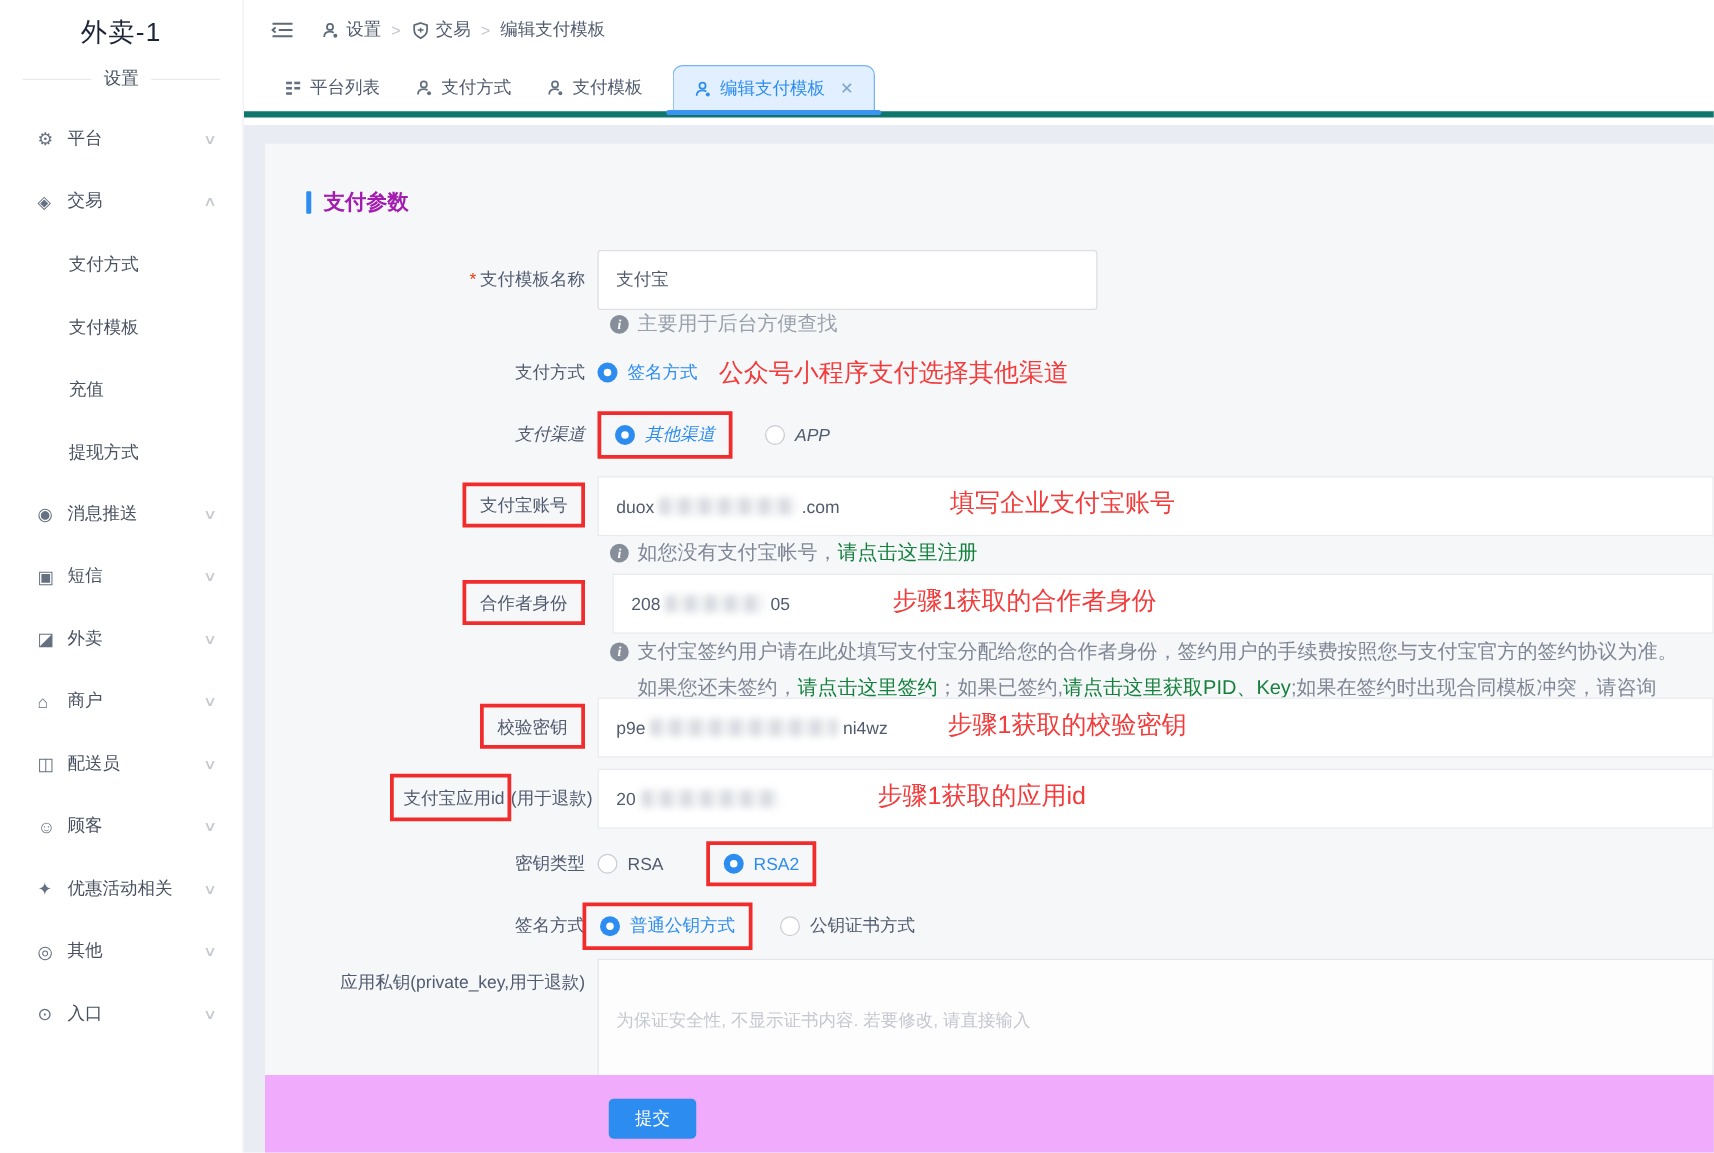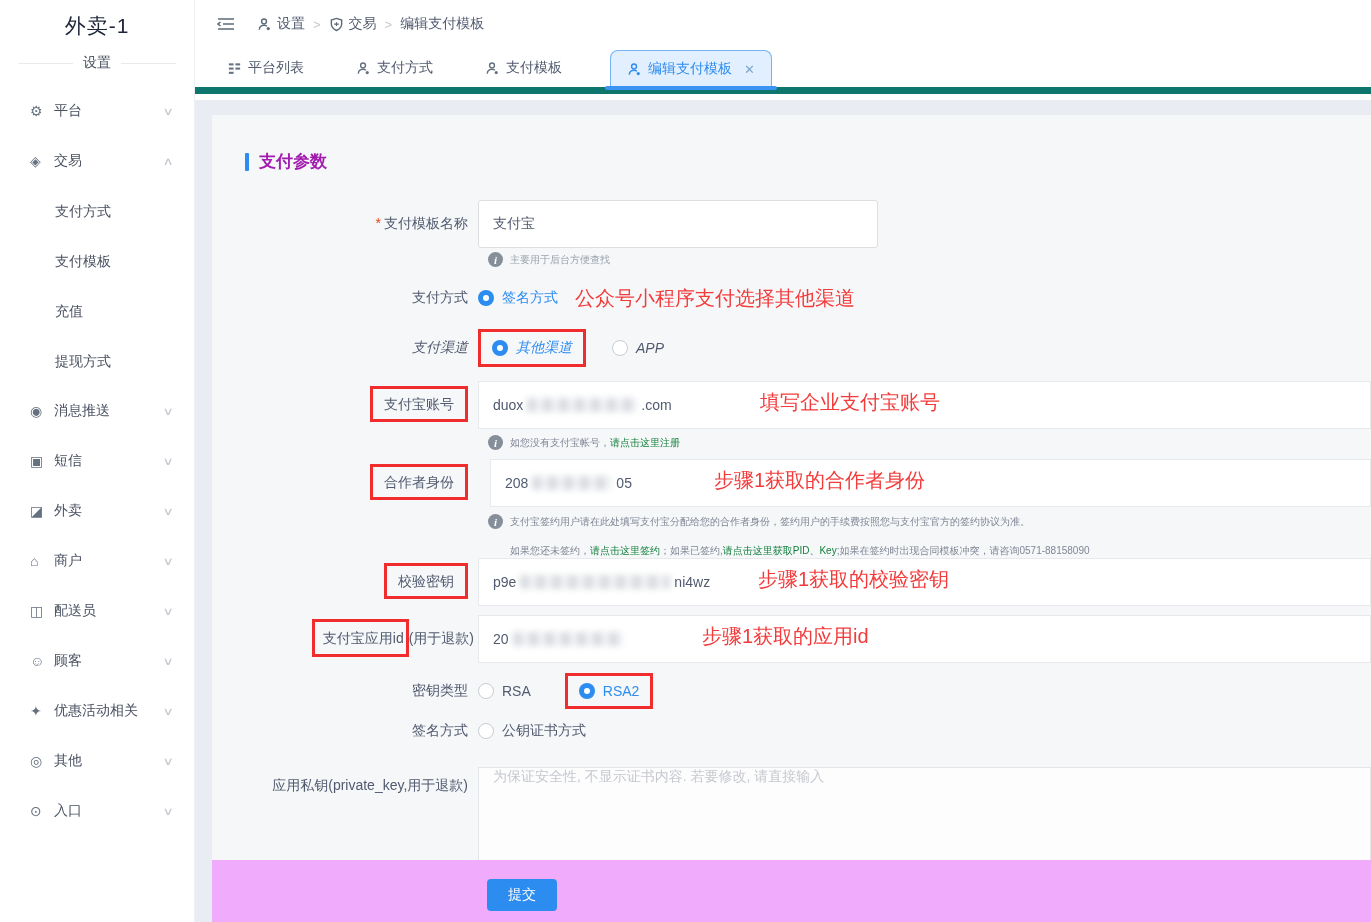--- a/index.html
+++ b/index.html
@@ -20,22 +20,22 @@
   .s-sub { height:50px; line-height:50px; padding-left:55px; color:#495060; cursor:pointer; font-size:14px; }
 
   
   .header { position:absolute; left:195px; top:0; right:0; height:100px; background:#fff; z-index:2; }
   .crumb-row { display:flex; align-items:center; height:48px; padding-left:22px; gap:8px; }
   .fold-icon { color:#5c6b77; margin-right:14px; cursor:pointer; display:flex; }
   .crumb-item { display:flex; align-items:center; gap:5px; color:#515a6e; cursor:pointer; }
   .crumb-sep { color:#c5c8ce; margin:0 4px; font-size:13px; }
   .cico { display:flex; color:#5c6b77; }
 
-  .tab-row { display:flex; align-items:flex-end; height:46px; padding-left:28px; gap:44px;
-    border-bottom:7px solid #0f766e; }
+  .tab-row { display:flex; align-items:flex-end; height:46px; padding-left:28px; gap:20px;
+    border-bottom:5px solid #0f766e; }
   .tab { display:flex; align-items:center; gap:6px; padding:10px 4px; color:#515a6e; cursor:pointer; position:relative; }
   .tab .tico { display:flex; color:#657180; }
   .tab.active { background:#e1efff; border:1px solid #74b4f5; border-bottom:none; border-radius:8px 8px 0 0;
     padding:9px 16px; color:#2d8cf0; }
   .tab.active .tico { color:#2d8cf0; }
   .tab.active:after { content:""; position:absolute; left:-6px; right:-6px; bottom:-3px; height:4px;
     background:#3c94f2; border-radius:3px; }
   .tab-close { color:#7fa7cc; font-size:13px; margin-left:6px; cursor:pointer; }
 
   
@@ -51,40 +51,40 @@
   .fbody { flex:1; display:flex; align-items:center; position:relative; }
 
   .inp { height:48px; background:#fff; border:1px solid #dcdee2; border-radius:3px;
     display:flex; align-items:center; padding:0 14px; color:#515a6e; }
   .inp.short { width:400px; }
   .inp.long { flex:1; border:1px solid #e7e9ed; border-radius:0; }
   .redact { display:inline-block; height:14px; width:110px; margin:0 4px;
     background:repeating-linear-gradient(90deg,#d8dbe0 0 9px,#f2f3f5 9px 16px); filter:blur(3px); border-radius:3px; } .redact.w80 { width:80px; } .redact.w150 { width:150px; }
 
   .hint { position:absolute; left:276px; display:flex; align-items:flex-start; gap:7px; color:#9aa1ab; font-size:13.5px; }
-  .hint .txt { color:#808695; font-size:10px; line-height:29px; }
+  .hint .txt { color:#808695; font-size:16px; line-height:29px; }
   .hint.gray .txt { color:#9aa1ab; }
   .iinfo { width:15px; height:15px; border-radius:50%; background:#868e99; color:#fff; flex:none;
     font:italic bold 11px "Liberation Serif",serif; display:flex; align-items:center; justify-content:center; margin-top:7px; }
   a.lnk { color:#15803d; text-decoration:none; cursor:pointer; }
 
   .radio { width:16px; height:16px; border-radius:50%; flex:none; margin-right:8px; cursor:pointer; }
   .radio.on { background:#2d8cf0; position:relative; }
   .radio.on:after { content:""; position:absolute; left:5px; top:5px; width:6px; height:6px; border-radius:50%; background:#fff; }
   .radio.off { background:#fff; border:1px solid #c9ccd2; }
   .rlabel { color:#515a6e; cursor:pointer; }
   .rlabel.on { color:#2d8cf0; }
   .rgroup { display:flex; align-items:center; margin-right:34px; }
 
   .red-box { border:3px solid #f12c2c; }
   .box-pad { padding:7px 11px; }
   .annot { position:absolute; color:#f33b3b; font-size:20px; white-space:nowrap; font-weight:500; }
 
   .tarea { flex:1; height:100px; background:#fdfdfe; border:1px solid #e2e5ea; padding:0 14px;
-    color:#c5c8ce; font-size:14px; align-items:flex-start; display:flex; }
+    color:#c5c8ce; font-size:14px; align-items:center; display:flex; }
 
   .footer { position:absolute; left:17px; right:0; top:760px; bottom:0; background:#f0abfc; }
   .btn-submit { position:absolute; left:275px; top:19px; width:70px; height:32px; background:#2d8cf0;
     color:#fff; border:none; border-radius:4px; font-size:14px; cursor:pointer; font-family:inherit; }
 
   svg { display:block; }
 </style>
 </head>
 <body>
 
@@ -370,20 +370,24 @@
         <span class="rgroup red-box box-pad">
           <span class="radio on"></span>
           <span class="rlabel on">RSA2</span>
         </span>
       </div>
     </div>
 
     <div class="frow" style="top:607px;">
       <div class="flabel">签名方式</div>
       <div class="fbody">
+        <span class="rgroup red-box box-pad" style="margin-left:-12px;margin-right:22px;">
+          <span class="radio on"></span>
+          <span class="rlabel on">普通公钥方式</span>
+        </span>
         <span class="rgroup">
           <span class="radio off"></span>
           <span class="rlabel">公钥证书方式</span>
         </span>
       </div>
     </div>
 
     <div class="frow" style="top:652px; align-items:flex-start;">
       <div class="flabel" style="padding-top:10px;">应用私钥(private_key,用于退款)</div>
       <div class="fbody">

